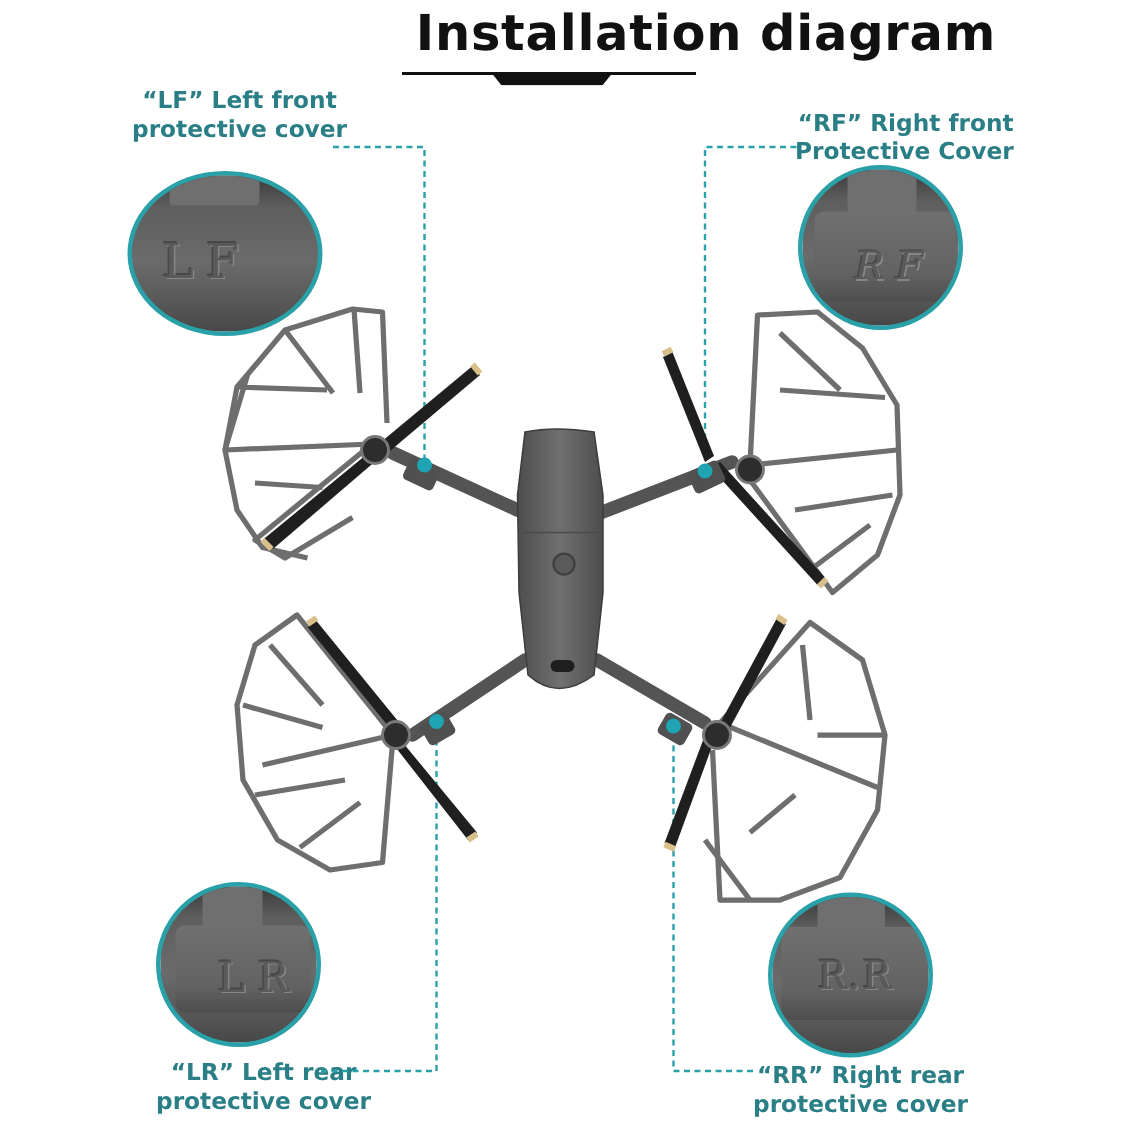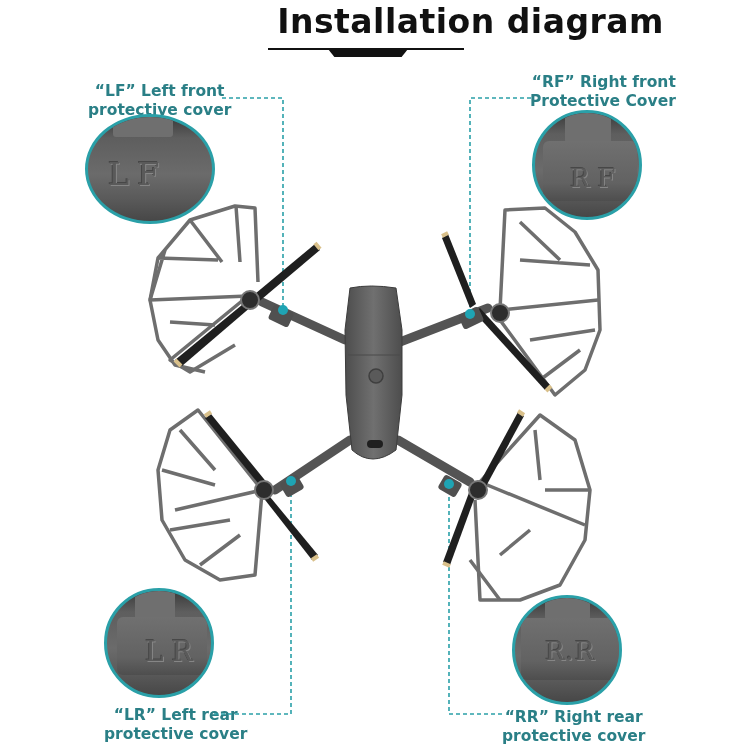--- a/index.html
+++ b/index.html
@@ -17,21 +17,21 @@
   .zoom-circle .engrave { position: absolute; font-family: "DejaVu Serif", serif; color: #5a5a5a; text-shadow: 1px 1px 0 #868686, -1px -1px 0 #474747; letter-spacing: 8px; }
   .diagram-svg { position: absolute; left: 0; top: 0; }
 </style>
 </head>
 <body>
 
 <div class="title">Installation diagram</div>
 <div class="title-rule"></div>
 <div class="title-rule-tab"></div>
 
-<div class="label left" style="left:88px; top:82px;text-align:center;">
+<div class="label left" style="left:88px; top:58px;text-align:center;">
   <span>“LF”  Left front</span>
   <span>protective cover</span>
 </div>
 <div class="label right" style="left:530px; top:73px;text-align:right;">
   <span>“RF”  Right front</span>
   <span>Protective Cover</span>
 </div>
 <div class="label left" style="left:104px; top:706px;">
   <span>“LR”  Left rear</span>
   <span>protective cover</span>
@@ -137,21 +137,21 @@
   </g>
 </svg>
 
 <div class="zoom-circle" style="left:85px; top:114px; width:130px; height:110px;">
   <div class="tab" style="left:25px; top:0; width:60px; height:20px;"></div>
   <div class="engrave" style="left:20px; top:38px; font-size:32px;text-align:right;">LF</div>
 </div>
 <div class="zoom-circle" style="left:532px; top:110px; width:110px; height:110px;">
   <div class="tab" style="left:30px; top:0; width:46px; height:30px;"></div>
   <div class="plate" style="left:8px; top:28px; width:94px; height:60px;"></div>
-  <div class="engrave" style="left:35px; top:50px; font-size:26px;">RF</div>
+  <div class="engrave" style="left:35px; top:50px; font-size:26px;font-style:italic;">RF</div>
 </div>
 <div class="zoom-circle" style="left:104px; top:588px; width:110px; height:110px;">
   <div class="tab" style="left:28px; top:0; width:40px; height:30px;"></div>
   <div class="plate" style="left:10px; top:26px; width:90px; height:58px;"></div>
   <div class="engrave" style="left:38px; top:44px; font-size:28px;">LR</div>
 </div>
 <div class="zoom-circle" style="left:512px; top:595px; width:110px; height:110px;">
   <div class="tab" style="left:30px; top:0; width:45px; height:22px;"></div>
   <div class="plate" style="left:6px; top:20px; width:98px; height:62px;"></div>
   <div class="engrave" style="left:30px; top:38px; font-size:26px; letter-spacing:1px;">R.R</div>

